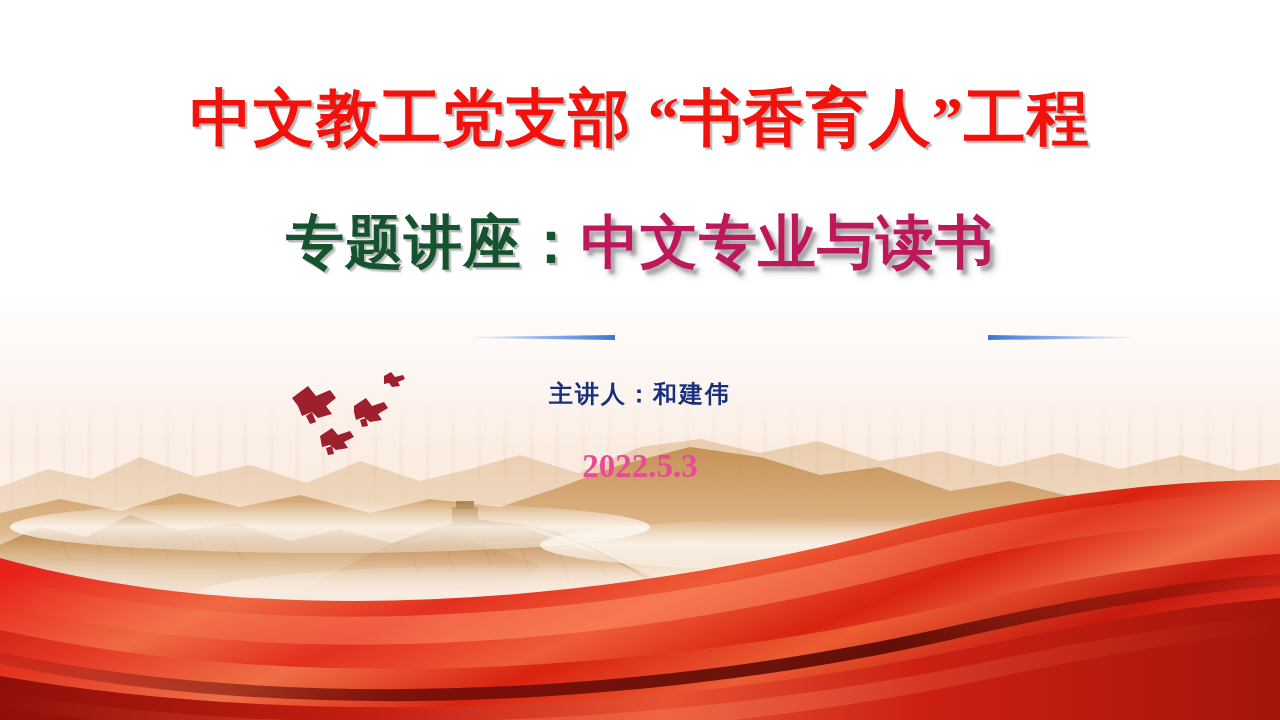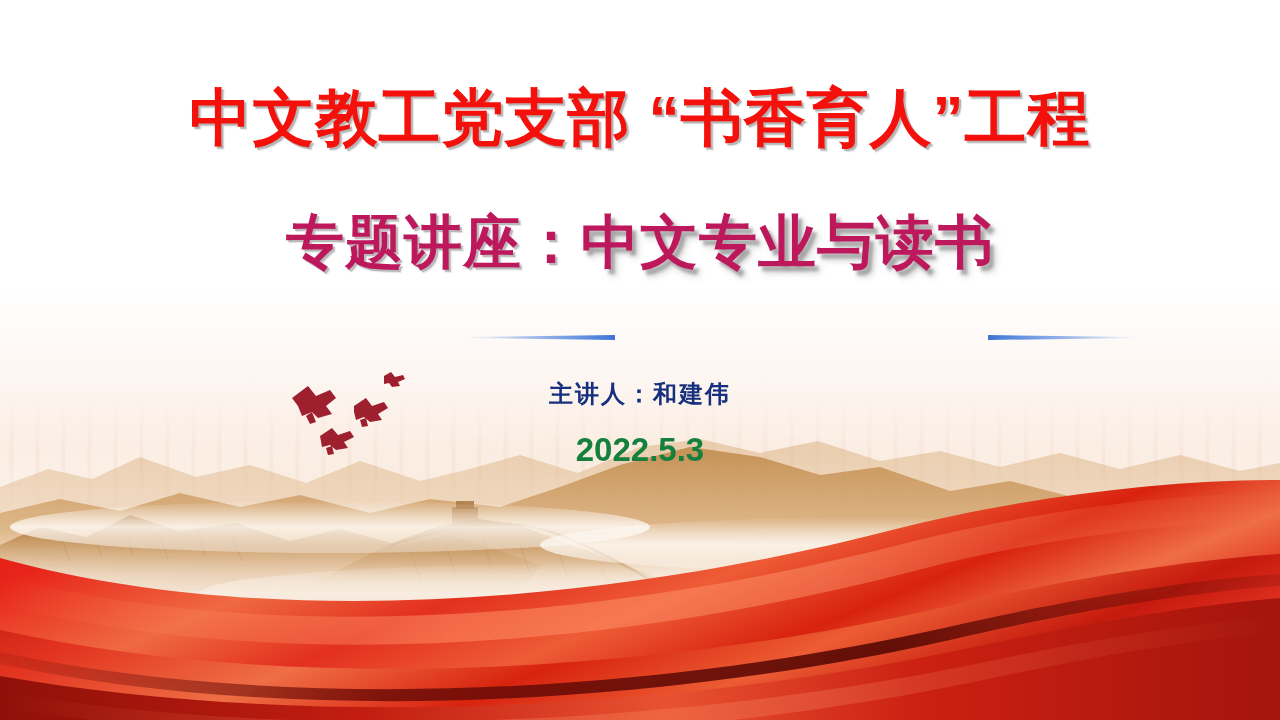--- a/index.html
+++ b/index.html
@@ -6,21 +6,21 @@
     margin: 0;
     padding: 0;
     background: #ffffff;
   }
   #slide {
     position: relative;
     width: 1280px;
     height: 720px;
     overflow: hidden;
     background: #ffffff;
-    font-family: Liberation Sans, sans-serif;
+    font-family: Liberation Serif, serif;
   }
 
   
   .bg-base {
     position: absolute; inset: 0;
     background:
       linear-gradient(to bottom,
         #ffffff 0%,
         #ffffff 40%,
         #fdf6f2 52%,
@@ -96,46 +96,46 @@
   .title-line2 {
     position: absolute;
     left: 0; right: 0; top: 204px;
     text-align: center;
     font-size: 58px;
     font-weight: 700;
     letter-spacing: 1px;
     white-space: nowrap;
   }
   .tl2-a {
-    color: #be185d;
+    color: #14532d;
     text-shadow: 2px 2px 0 rgba(120,120,120,0.40), 3px 3px 1px rgba(150,150,150,0.26);
     margin-top: 36px;
   }
   .tl2-b {
     color: #be185d;
     text-shadow: 4px 5px 3px rgba(120,120,120,0.55), 6px 7px 6px rgba(140,140,140,0.35);
   }
   .speaker {
     position: absolute;
     left: 0; right: 0; top: 378px;
     text-align: center;
     font-size: 24px;
     font-weight: 700;
     letter-spacing: 2px;
     color: #16307d;
     white-space: nowrap;
   }
   .date {
     position: absolute;
-    left: 0; right: 0; top: 431px;
+    left: 0; right: 0; top: 448px;
     text-align: center;
     font-size: 33px;
     font-weight: 700;
     letter-spacing: 0px;
-    color: #15803d;
+    color: #ec4899;
     white-space: nowrap;
   }
 
   
   .ribbon { position: absolute; left: 0; bottom: 0; width: 1280px; height: 240px; }
   .ribbon svg { display:block; width:100%; height:100%; }
 </style>
 </head>
 <body>
 

